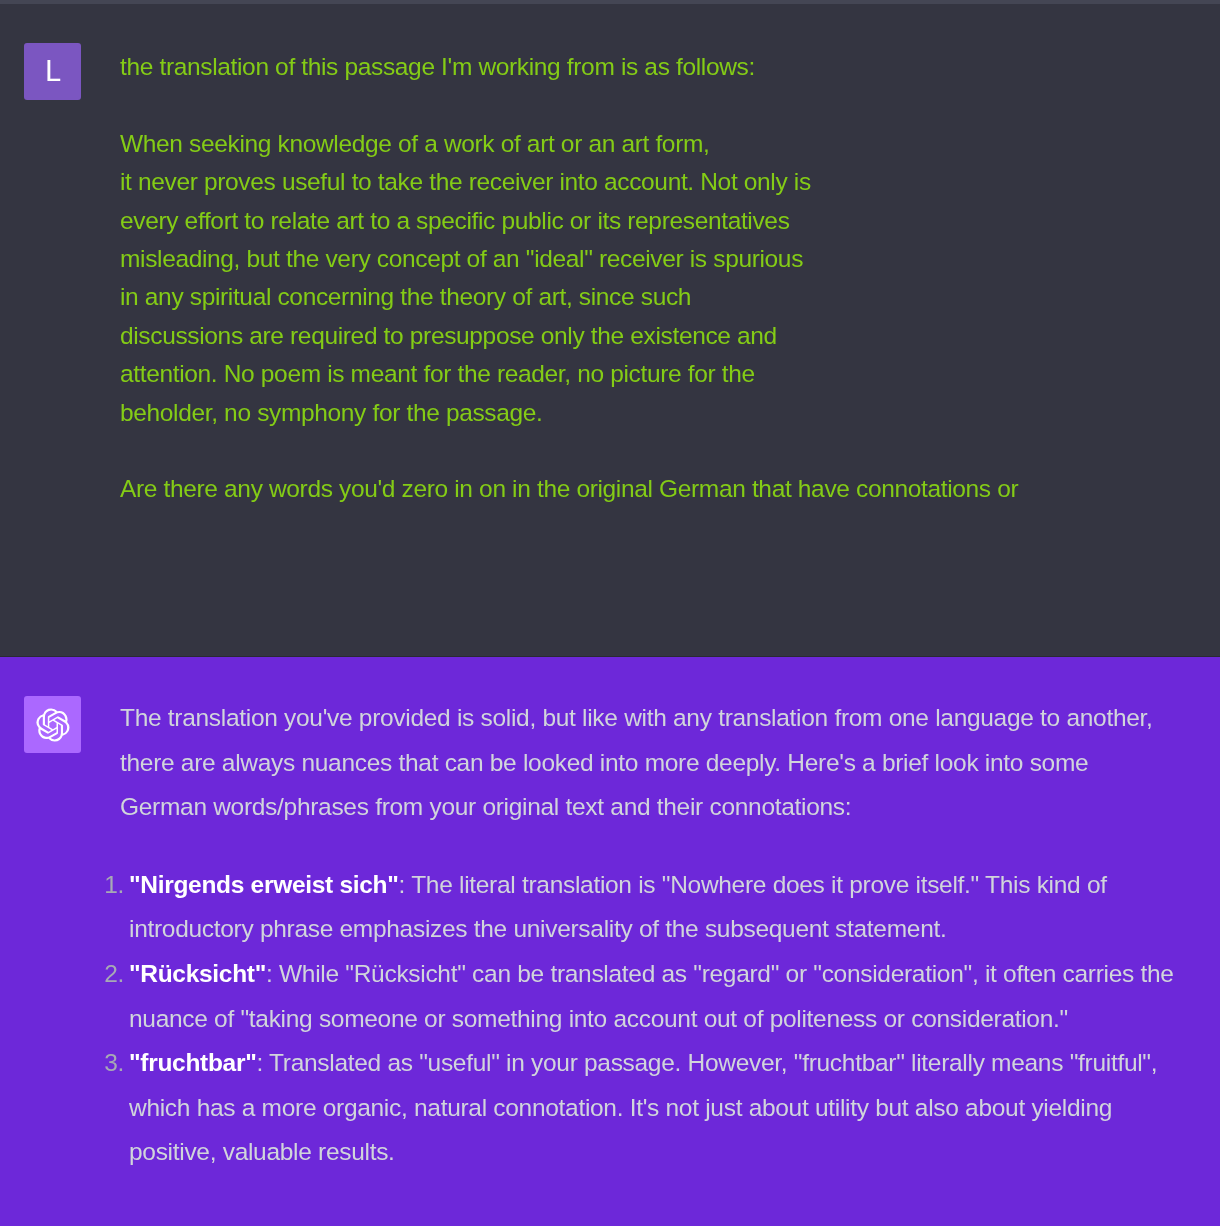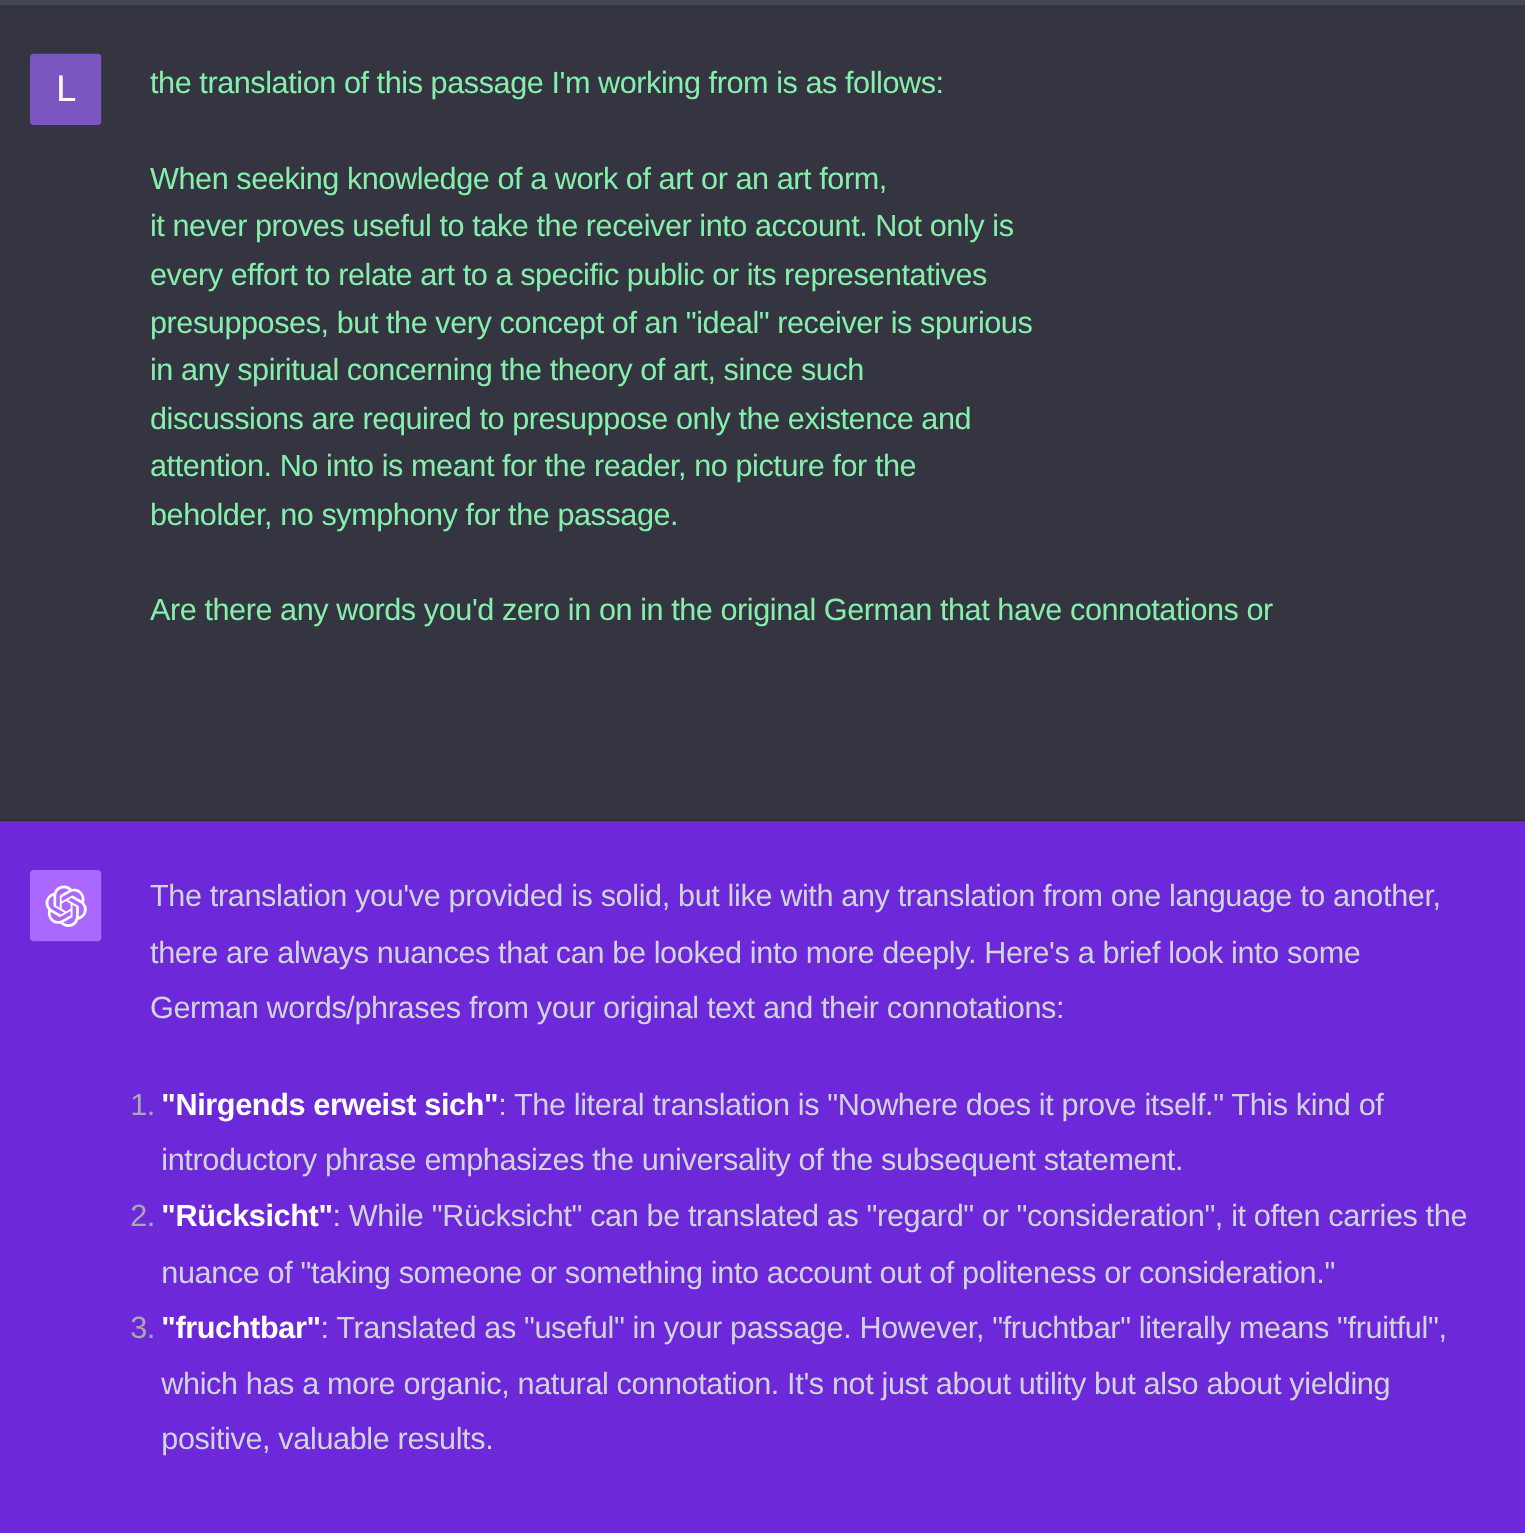--- a/index.html
+++ b/index.html
@@ -47,21 +47,21 @@
   }
   .assistant .avatar {
     top: 39px;
     background: #ab68ff;
   }
   .user-text {
     position: absolute;
     left: 120px;
     top: 44px;
     width: 1000px;
-    color: #86efac;
+    color: #84cc16;
     font-size: 24.5px;
     line-height: 38.4px;
     letter-spacing: -0.35px;
   }
   .user-text p {
     margin: 0;
   }
   .user-text .para {
     margin-bottom: 38.4px;
   }
@@ -117,24 +117,24 @@
     <span>L</span>
   </div>
   <div class="user-text">
     <div class="para">
       <p>the translation of this passage I'm working from is as follows:</p>
     </div>
     <div class="para">
       <p>When seeking knowledge of a work of art or an art form,</p>
       <p>it never proves useful to take the receiver into account. Not only is</p>
       <p>every effort to relate art to a specific public or its representatives</p>
-      <p>presupposes, but the very concept of an "ideal" receiver is spurious</p>
+      <p>misleading, but the very concept of an "ideal" receiver is spurious</p>
       <p>in any spiritual concerning the theory of art, since such</p>
       <p>discussions are required to presuppose only the existence and</p>
-      <p>attention. No into is meant for the reader, no picture for the</p>
+      <p>attention. No poem is meant for the reader, no picture for the</p>
       <p>beholder, no symphony for the passage.</p>
     </div>
     <div class="para">
       <p>Are there any words you'd zero in on in the original German that have connotations or</p>
     </div>
   </div>
 </div>
 
 <div class="msg assistant">
   <div class="avatar">

